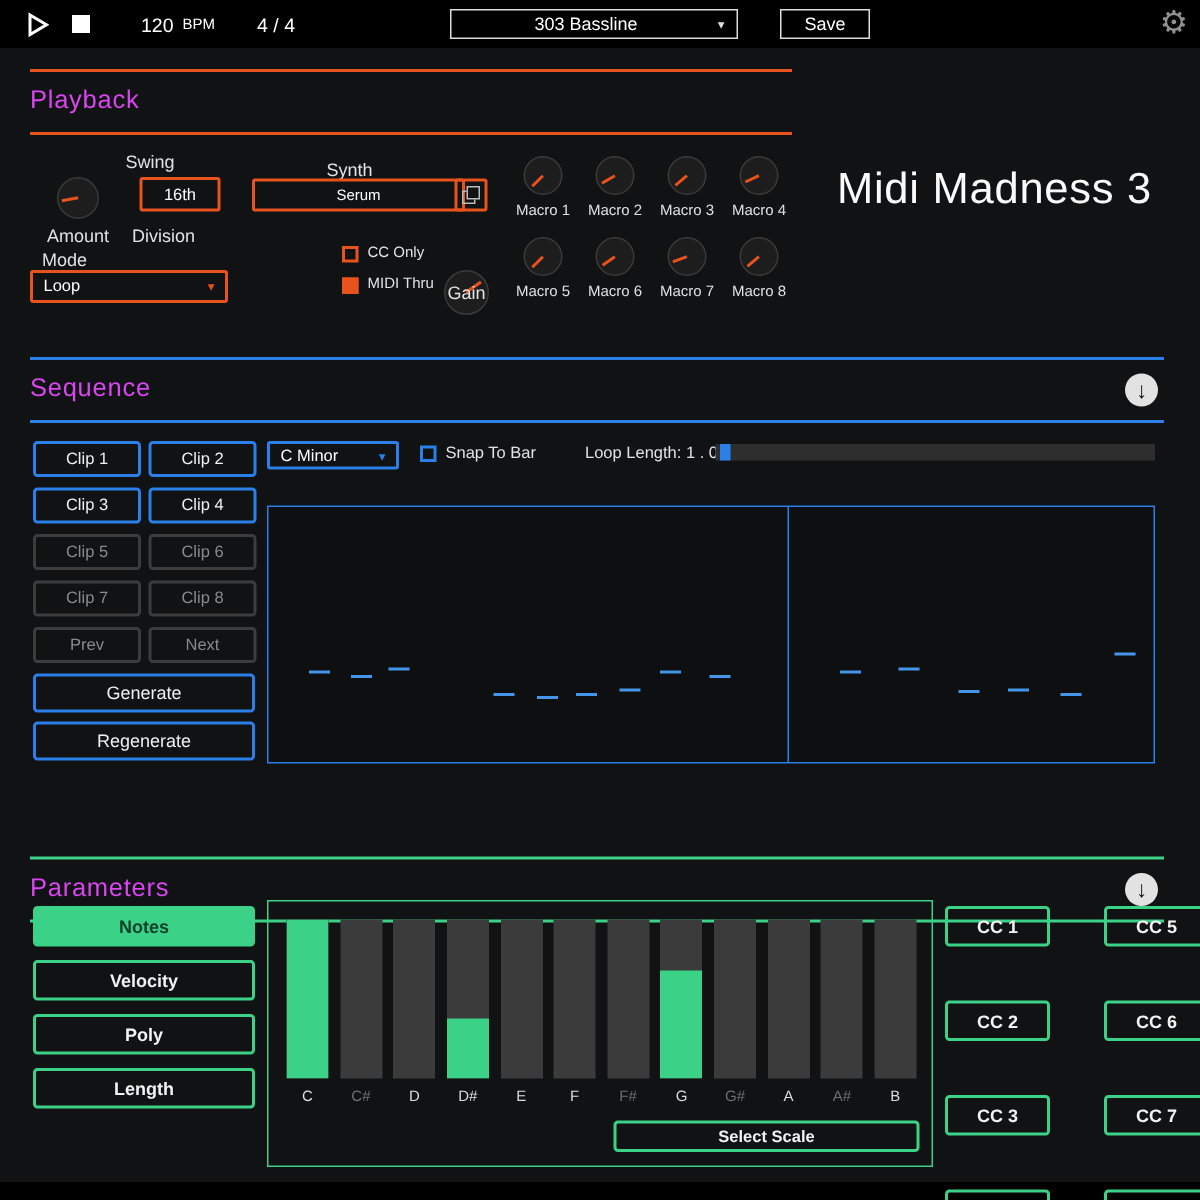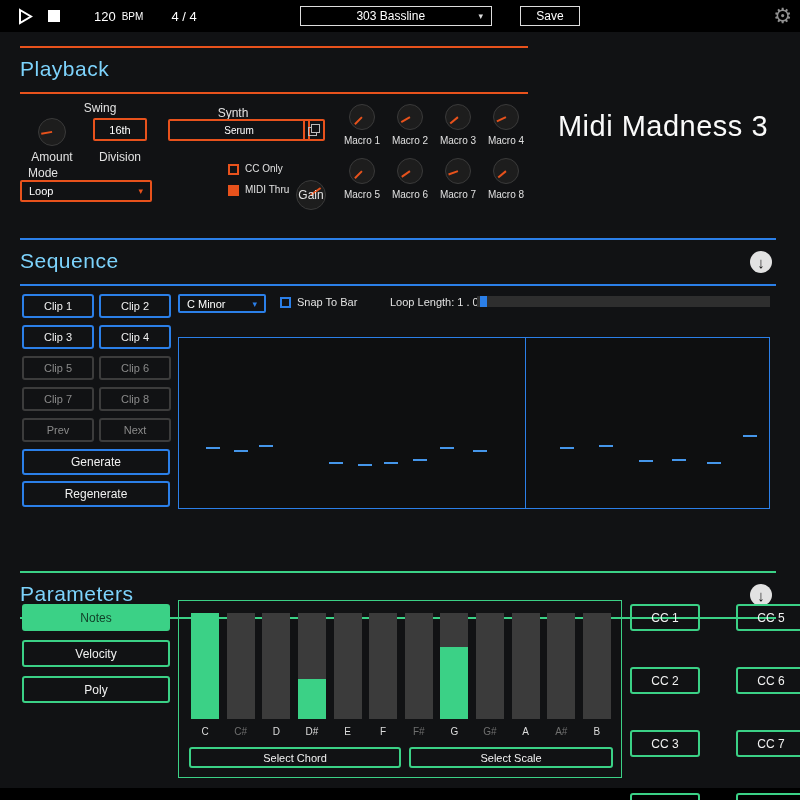--- a/index.html
+++ b/index.html
@@ -15,21 +15,21 @@
   .preset{position:absolute;left:300px;top:6px;width:192px;height:20px;border:1px solid #ddd;display:flex;align-items:center;padding:0 8px;box-sizing:border-box;color:#fff;font-size:12px;background:#000;}
   .preset .plabel{flex:1;text-align:center;}
   .savebtn{position:absolute;left:520px;top:6px;width:60px;height:20px;border:1px solid #ddd;background:#000;color:#fff;font-size:12px;display:flex;align-items:center;justify-content:center;box-sizing:border-box;}
   .gear{position:absolute;right:8px;top:2px;font-size:21px;color:#909090;line-height:28px;}
   
   .content{position:absolute;left:0;top:32px;width:800px;height:756px;background:#111214;}
   .sec-header{border-top:2px solid #666;border-bottom:2px solid #666;padding:9px 0 11px 0;box-sizing:border-box;position:absolute;}
   .sec-header.orange{border-color:var(--orange);}
   .sec-header.blue{border-color:var(--blue);}
   .sec-header.green{border-color:var(--green);margin-top:24px;}
-  .sec-title{font-size:21px;color:#7dd3fc;letter-spacing:.5px;}
+  .sec-title{font-size:17px;color:#d946ef;letter-spacing:.5px;}
   .dl{position:absolute;right:4px;top:50%;transform:translateY(-50%);width:22px;height:22px;border-radius:50%;background:#e2e2e2;display:flex;align-items:center;justify-content:center;}
   .dl-arrow{color:#111;font-size:15px;font-weight:bold;line-height:1;}
   .sl{font-size:12px;color:#e2e2e2;}
   .tiny{font-size:10px;color:#e2e2e2;}
   
   .knob{position:relative;border-radius:50%;background:#1d1d1d;border:1px solid #3a3a3a;box-sizing:border-box;}
   .knob .needle{position:absolute;left:50%;bottom:50%;width:2px;height:42%;margin-left:-1px;background:var(--orange);transform-origin:50% 100%;}
   .k28{width:28px;height:28px;} .k30{width:30px;height:30px;} .k26{width:26px;height:26px;}
   
   .obox{border:2px solid var(--orange);border-radius:2px;display:flex;align-items:center;justify-content:center;color:#fff;font-size:11px;box-sizing:border-box;background:transparent;}
@@ -54,21 +54,21 @@
   .clip{width:72px;height:24px;border:2px solid var(--blue);border-radius:3px;display:flex;align-items:center;justify-content:center;font-size:11px;color:#f0f0f0;box-sizing:border-box;background:transparent;}
   .clip.dim{border-color:#3c3c3c;color:#8a8a8a;}
   .bbtn{border:2px solid var(--blue);border-radius:3px;color:#f0f0f0;font-size:12px;display:flex;align-items:center;justify-content:center;box-sizing:border-box;background:transparent;}
   .slider{background:#2e2e2e;}
   .slider-fill{position:absolute;left:3px;top:0;bottom:0;background:var(--blue);}
   .roll{border:1px solid var(--blue);box-sizing:border-box;background:#0e0f10;}
   .divider{position:absolute;top:0;bottom:0;width:1px;background:var(--blue);}
   .dash{position:absolute;width:14px;height:2px;background:#4596ea;}
   
   .tabs{display:flex;flex-direction:column;gap:9px;}
-  .gbtn{border:2px solid var(--green);border-radius:3px;color:#f2f2f2;font-size:12px;display:flex;align-items:center;justify-content:center;box-sizing:border-box;background:transparent;}
+  .gbtn{border:2px solid var(--green);border-radius:3px;color:#f2f2f2;font-size:12px;display:flex;align-items:center;justify-content:center;box-sizing:border-box;background:transparent;font-weight:bold;}
   .gbtn.tab{width:148px;height:27px;}
   .gbtn.fill{background:var(--green);color:#114029;}
   .gbtn.cc{width:70px;height:27px;}
   .chart-panel{border:1px solid var(--green);box-sizing:border-box;}
   .bars{position:absolute;left:12px;top:12px;width:420px;display:flex;justify-content:space-between;}
   .bar-col{width:28px;display:flex;flex-direction:column;align-items:center;}
   .bar-track{position:relative;width:100%;height:106px;background:#3b3b3b;overflow:hidden;}
   .bar-fill{position:absolute;left:0;right:0;bottom:0;background:var(--green);}
   .bar-label{margin-top:7px;font-size:10px;color:#dcdcdc;}
   .bar-label.dim{color:#6f6f6f;}
@@ -100,21 +100,21 @@
     <div class="sec-header orange" style="left:20px;top:14px;width:508px;">
       <span class="sec-title">Playback</span>
     </div>
 
     <span class="sl abs" style="left:70px;top:69px;width:60px;text-align:center;">Swing</span>
     <div class="knob k28 abs" style="left:38px;top:86px;">
         <div class="needle" style="transform: rotate(-100deg);"></div>
       </div>
     <span class="sl abs" style="left:26px;top:118px;width:52px;text-align:center;">Amount</span>
     <div class="obox abs" style="left:93px;top:86px;width:54px;height:23px;">16th</div>
-    <span class="sl abs" style="left:88px;top:118px;width:64px;text-align:center;">Division</span>
+    <span class="sl abs" style="left:88px;top:118px;width:64px;">Division</span>
 
     <span class="sl abs" style="left:203px;top:74px;width:60px;text-align:center;">Synth</span>
     <div class="obox abs" style="left:168px;top:87px;width:142px;height:22px;font-size:10px;">Serum</div>
     <div class="popbtn abs" style="left:303px;top:87px;width:22px;height:22px;">
       <span class="popicon">
           <span class="sq1"></span>
           <span class="sq2"></span>
         </span>
     </div>
 
@@ -243,20 +243,21 @@
       <span class="sec-title">Parameters</span>
       <div class="dl">
         <span class="dl-arrow">↓</span>
       </div>
     </div>
 
     <div class="tabs abs" style="left:22px;top:572px;">
         <div class="gbtn tab fill">Notes</div>
         <div class="gbtn tab">Velocity</div>
         <div class="gbtn tab">Poly</div>
+        <div class="gbtn tab">Length</div>
       </div>
 
     <div class="chart-panel abs" style="left:178px;top:568px;width:444px;height:178px;">
       <div class="bars">
           <div class="bar-col">
             <div class="bar-track">
               <div class="bar-fill" style="height: 100%;"></div>
             </div>
             <div class="bar-label">C</div>
           </div>
@@ -320,21 +321,20 @@
             </div>
             <div class="bar-label dim">A#</div>
           </div>
           <div class="bar-col">
             <div class="bar-track">
               <div class="bar-fill" style="height: 0%;"></div>
             </div>
             <div class="bar-label">B</div>
           </div>
         </div>
-      <div class="gbtn abs" style="left:10px;top:146px;width:212px;height:21px;font-size:11px;">Select Chord</div>
       <div class="gbtn abs" style="left:230px;top:146px;width:204px;height:21px;font-size:11px;">Select Scale</div>
     </div>
 
     <div class="ccgrid abs" style="left:630px;top:572px;">
         <div class="gbtn cc">CC 1</div>
         <div class="gbtn cc">CC 2</div>
         <div class="gbtn cc">CC 3</div>
         <div class="gbtn cc">CC 4</div>
         <div class="gbtn cc">Mod</div>
         <div class="gbtn cc">CC 5</div>

